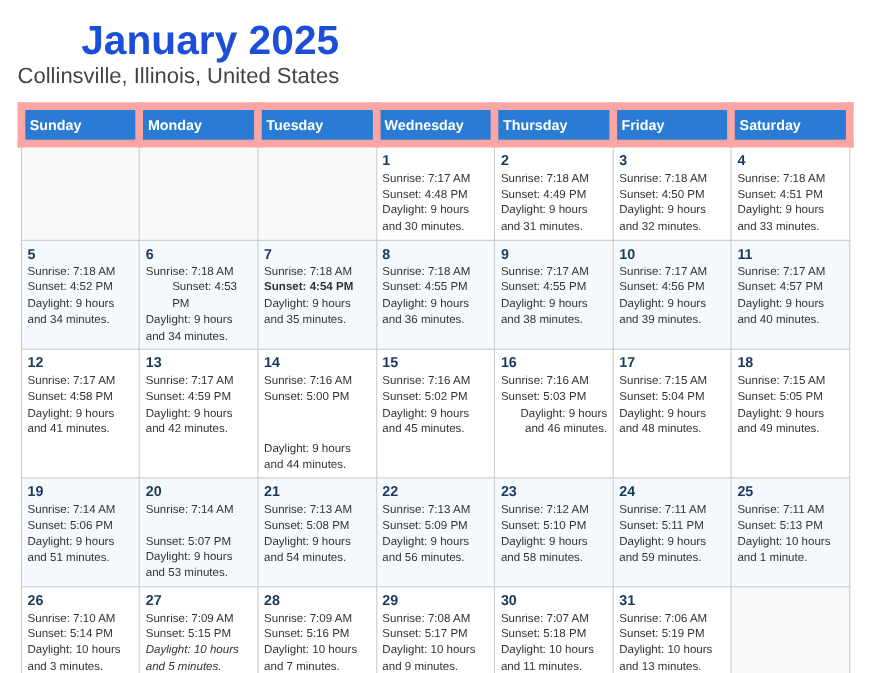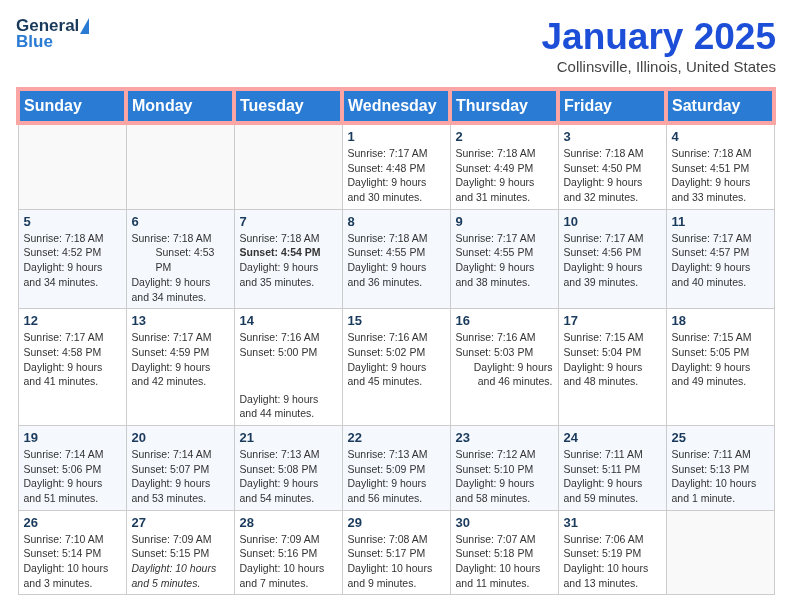--- a/index.html
+++ b/index.html
@@ -16,30 +16,30 @@
       align-items: flex-start;
       margin-bottom: 12px;
     }
     .logo {
       display: flex;
       flex-direction: column;
       align-items: flex-start;
     }
     .title-block { text-align: right; }
     .title-block h1 { font-size: 37px; color: #1d4ed8; font-weight: bold; }
-    .title-block h2 { font-size: 15px; color: #444; font-weight: normal; }
+    .title-block h2 { font-size: 20px; color: #444; font-weight: normal; }
     .calendar { width: 100%; border-collapse: collapse; }
     .calendar th {
       background: #2a7bd4;
       color: #fff;
-      font-size: 16px;
+      font-size: 13px;
       font-weight: bold;
       padding: 6px 4px;
       text-align: left;
-      border: 4px solid #fca5a5;
+      border: 7px solid #fca5a5;
     }
     .calendar td {
       border: 1px solid #ccc;
       vertical-align: top;
       padding: 4px 5px;
       width: 108px;
       min-height: 80px;
       font-size: 10.5px;
       color: #333;
       background: #fff;
@@ -52,27 +52,20 @@
       display: block;
       margin-bottom: 2px;
     }
     .empty { background: #f9f9f9 !important; }
     .cell-content { font-size: 10.5px; line-height: 1.4; }
   </style>
 </head>
 <body>
 
 <div class="header">
-  <div class="logo">
-    <div style="display:flex; align-items:center;">
-      <span style="font-size:17px;font-weight:bold;color:#1a3a5c;">General</span>
-      <span style="display:inline-block;width:0;height:0;border-left:9px solid transparent;border-bottom:16px solid #2a7bd4;margin:0 1px;"></span>
-    </div>
-    <span style="font-size:17px;font-weight:bold;color:#2a7bd4;margin-top:-4px;">Blue</span>
-  </div>
   <div class="title-block">
     <h1>January 2025</h1>
     <h2>Collinsville, Illinois, United States</h2>
   </div>
 </div>
 
 <table class="calendar">
   <thead>
     <tr>
     <th>Sunday</th>
@@ -244,21 +237,21 @@
           <div class="cell-content">
             <span style="display: block;">Sunrise: 7:14 AM</span>
             <span style="display: block;">Sunset: 5:06 PM</span>
             <span style="display: block;">Daylight: 9 hours and 51 minutes.</span>
           </div>
         </td>
         <td>
           <span class="day-num">20</span>
           <div class="cell-content">
             <span style="display: block;">Sunrise: 7:14 AM</span>
-            <span style="display: block;">Sunset: 5:07 PM</span>
+            <span style="display: block; margin-top: 14px;">Sunset: 5:07 PM</span>
             <span style="display: block;">Daylight: 9 hours and 53 minutes.</span>
           </div>
         </td>
         <td>
           <span class="day-num">21</span>
           <div class="cell-content">
             <span style="display: block;">Sunrise: 7:13 AM</span>
             <span style="display: block;">Sunset: 5:08 PM</span>
             <span style="display: block;">Daylight: 9 hours and 54 minutes.</span>
           </div>

